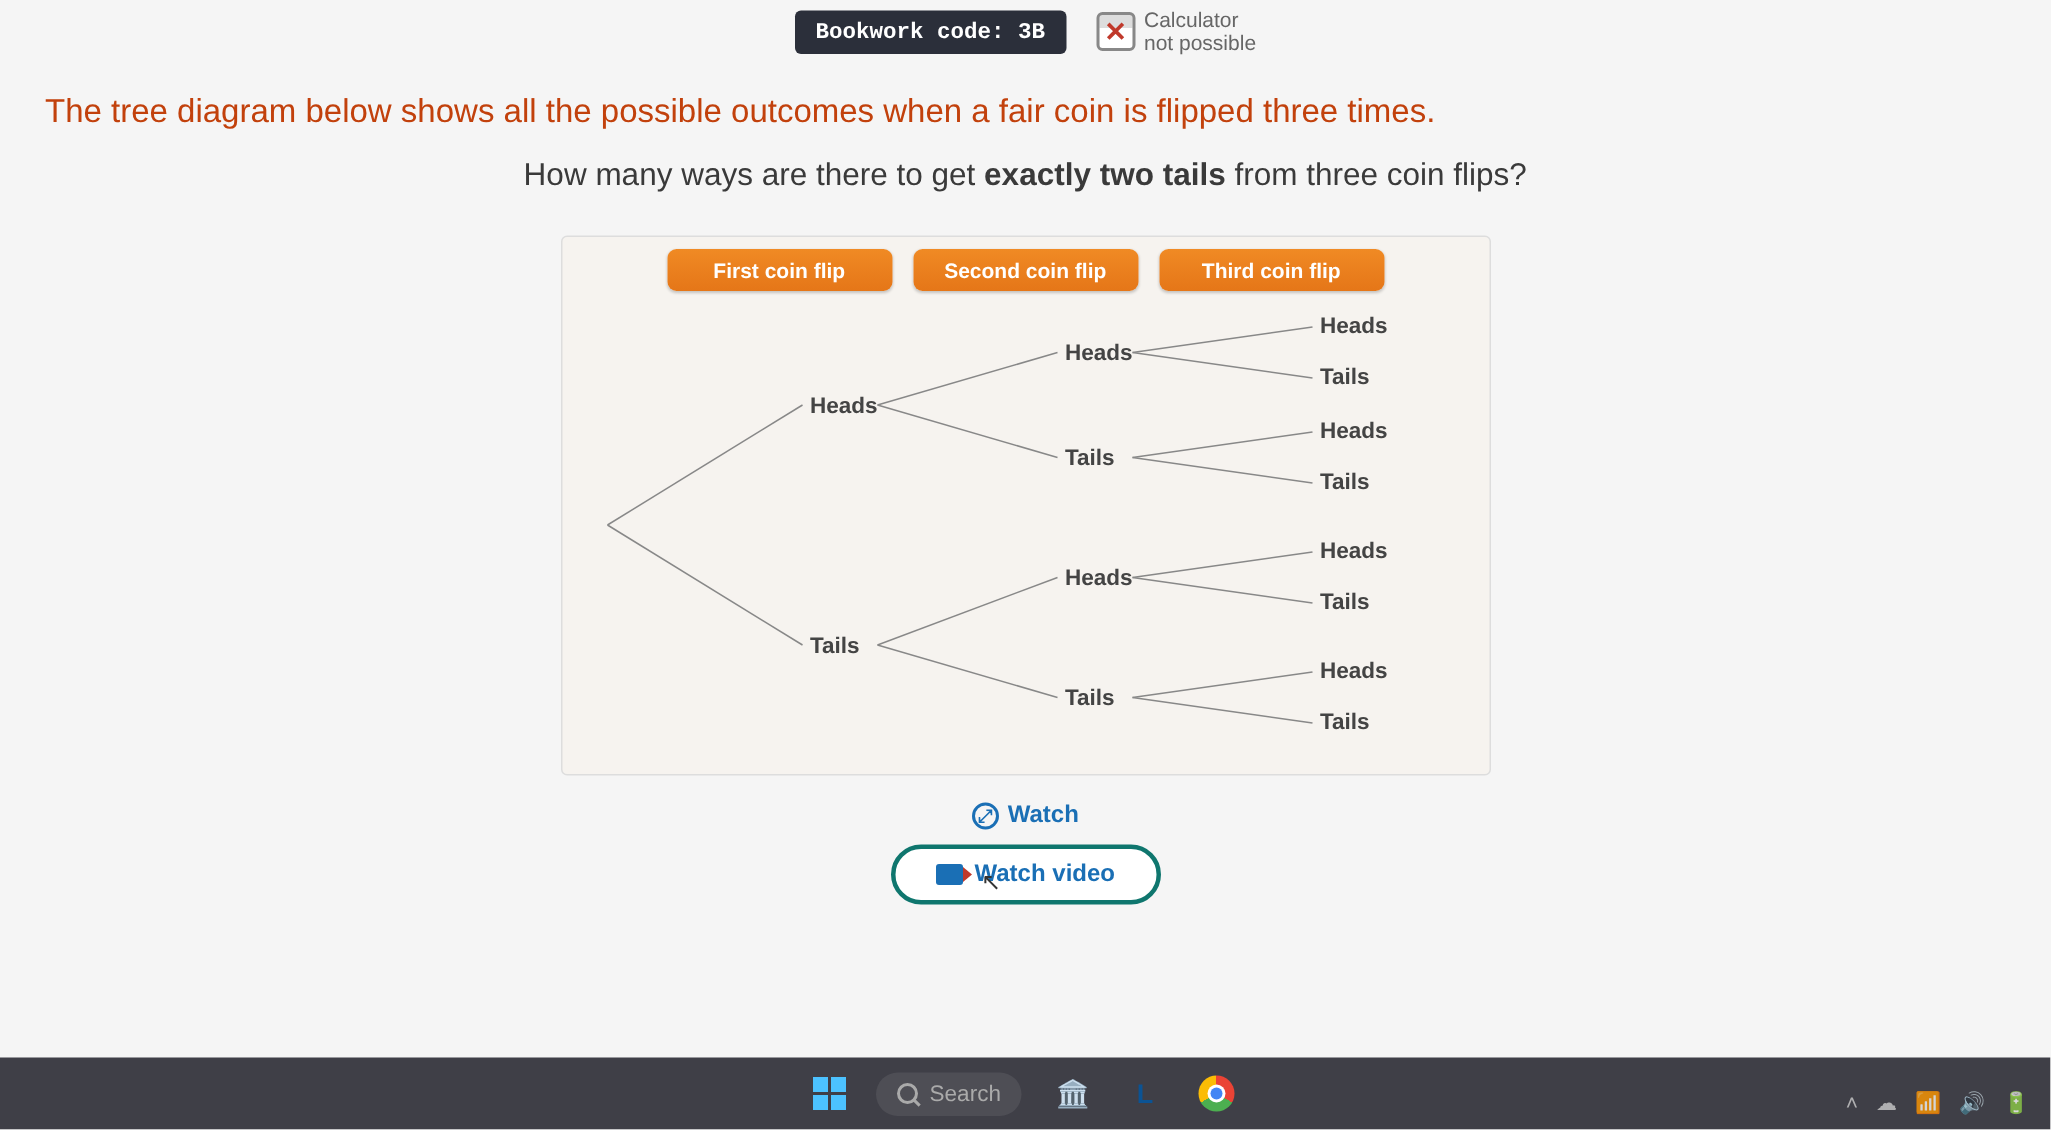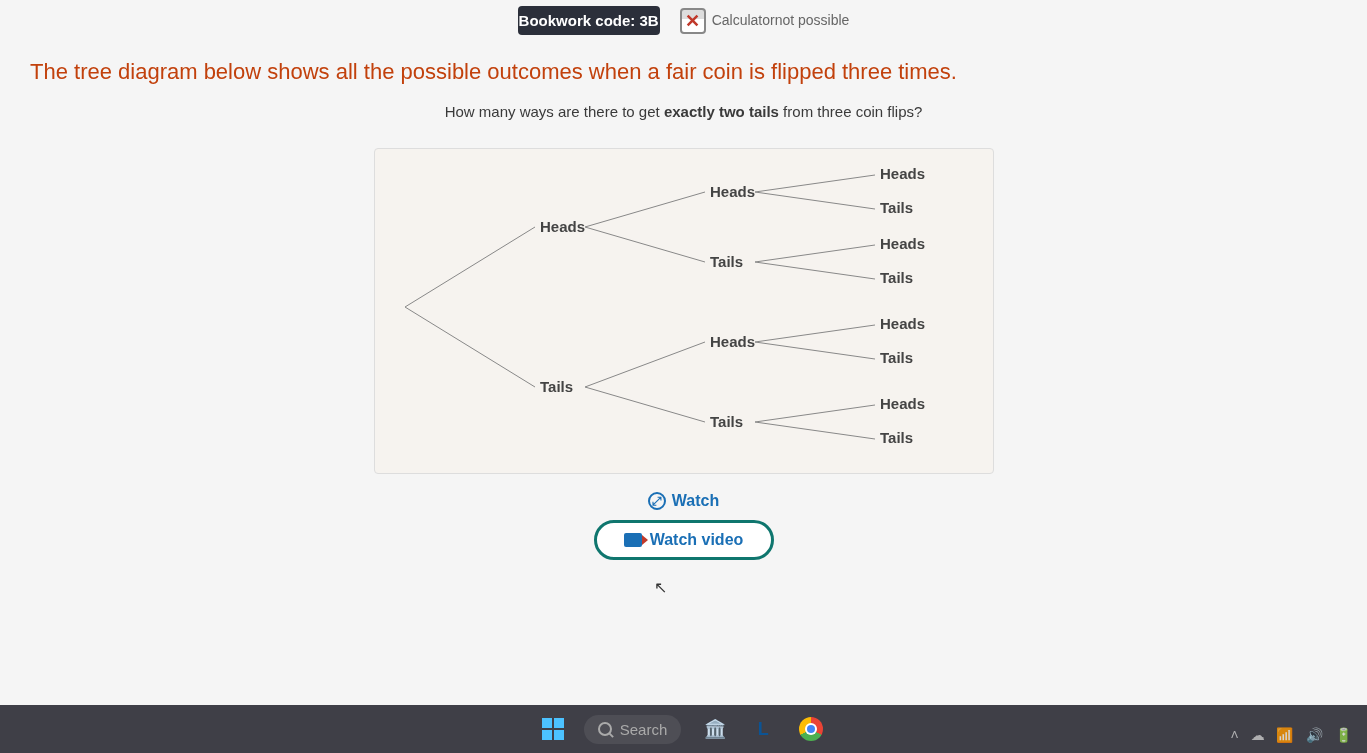--- a/index.html
+++ b/index.html
@@ -16,42 +16,43 @@
     display: flex;
     justify-content: center;
     align-items: center;
     gap: 20px;
     padding: 6px 0 4px 0;
   }
   .bookwork-badge {
     background: #2b2f3a;
     color: #fff;
     font-weight: bold;
-    padding: 6px 1px;
+    padding: 6px 14px;
     border-radius: 4px;
     font-size: 15px;
+    font-family: Liberation Mono, monospace;
   }
   .calc-box {
     display: flex;
     align-items: center;
     gap: 6px;
     color: #666;
     font-size: 14px;
   }
   .calc-icon {
     width: 26px; height: 26px;
     border: 2px solid #888; border-radius: 4px;
     position: relative; display:flex; align-items:center; justify-content:center;
     background: linear-gradient(#ddd 0 40%, #fff 40% 100%);
   }
   .calc-cross { position:absolute; color:#c0392b; font-weight:bold; font-size:18px; }
-  .calc-text { display:flex; line-height:1.1;}
+  .calc-text { display:flex; flex-direction:column; line-height:1.1;}
   .question-area { padding: 20px 30px 10px 30px; }
   .q1 { font-size: 22px; color:#c2410c; margin-bottom: 18px; }
-  .q2 { font-size: 15px; color:#3a3a3a; text-align:center; }
+  .q2 { font-size: 21px; color:#3a3a3a; text-align:center; }
   .q2 strong { font-weight:bold; }
   .diagram-wrap {
     margin: 18px auto 0 auto;
     width: 620px;
     background: #f6f3ef;
     border: 1px solid #ddd;
     border-radius: 4px;
     padding: 8px 10px 16px 10px;
     position: relative;
   }
@@ -119,20 +120,25 @@
 </div>
 
 <div class="question-area">
   <p class="q1">The tree diagram below shows all the possible outcomes when a fair coin is flipped three times.</p>
   <p class="q2">
     <span>How many ways are there to get </span><strong>exactly two tails</strong><span> from three coin flips?</span>
   </p>
 </div>
 
 <div class="diagram-wrap">
+  <div class="col-headers">
+    <div class="col-header">First coin flip</div>
+    <div class="col-header">Second coin flip</div>
+    <div class="col-header">Third coin flip</div>
+  </div>
   <svg class="tree-svg" width="600" height="300">
 
     <g stroke="#888" stroke-width="1" fill="none">
 
       <line x1="20" y1="150" x2="150" y2="70"></line>
       <line x1="20" y1="150" x2="150" y2="230"></line>
 
       <line x1="200" y1="70" x2="320" y2="35"></line>
       <line x1="200" y1="70" x2="320" y2="105"></line>
 

